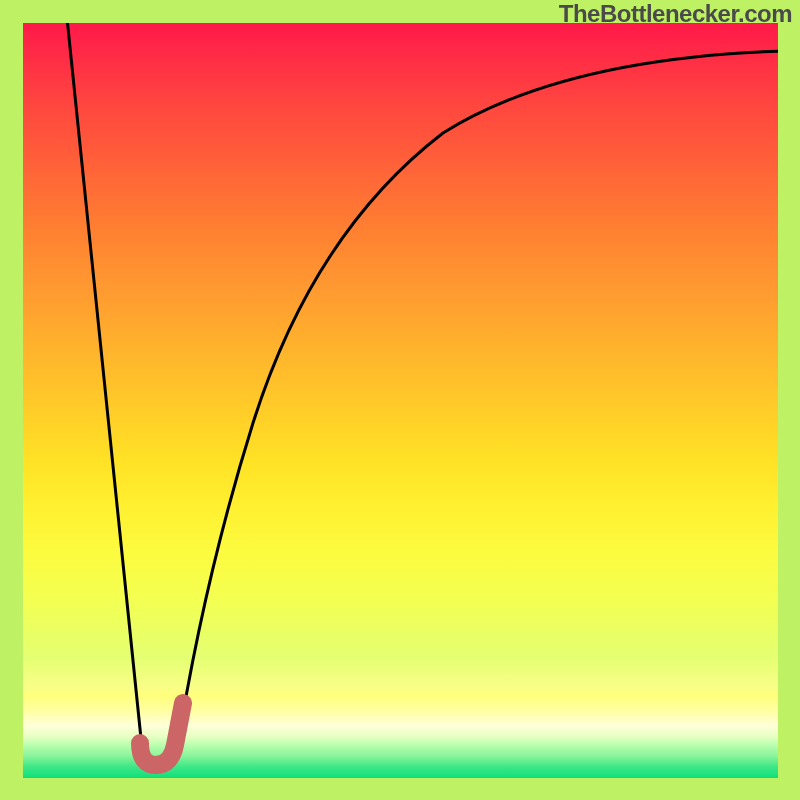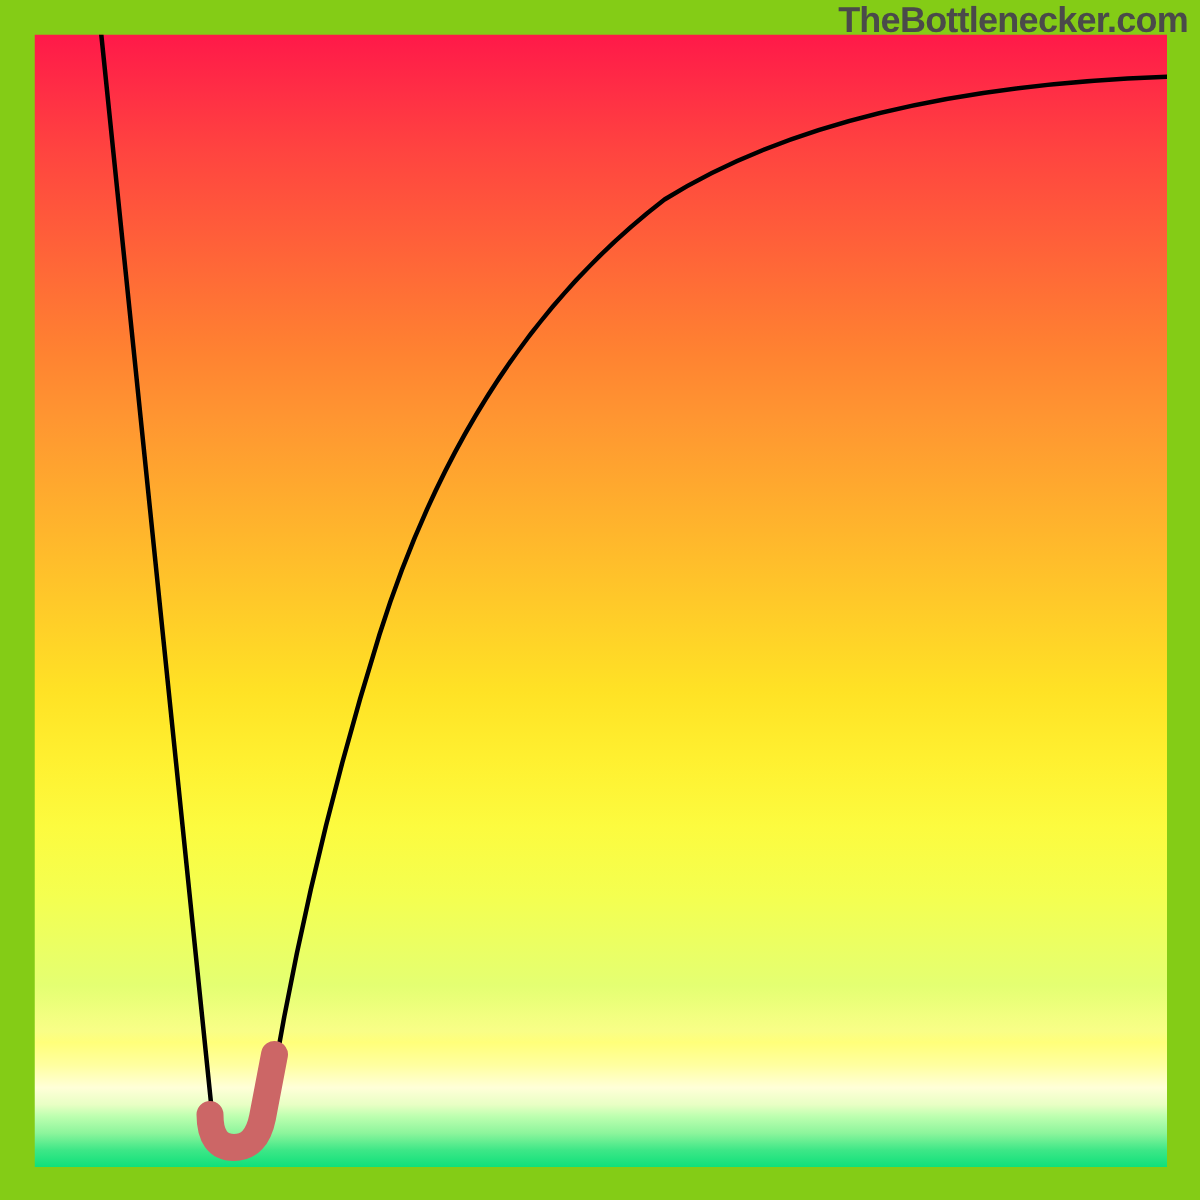--- a/index.html
+++ b/index.html
@@ -1,21 +1,21 @@
 <!DOCTYPE html>
 <html><head>
 <meta charset="utf-8">
 <style>
   * { margin: 0; padding: 0; box-sizing: border-box; }
   html, body { width: 800px; height: 800px; overflow: hidden; background: #000; }
   .frame {
     position: relative;
     width: 800px;
     height: 800px;
-    background: #84cc16;
+    background: #bef264;
   }
   .watermark {
     position: absolute;
     top: 0;
     right: 8px;
     font-family: Arial, sans-serif;
     font-size: 24px;
     font-weight: bold;
     color: #4a4a4a;
     letter-spacing: -0.5px;

